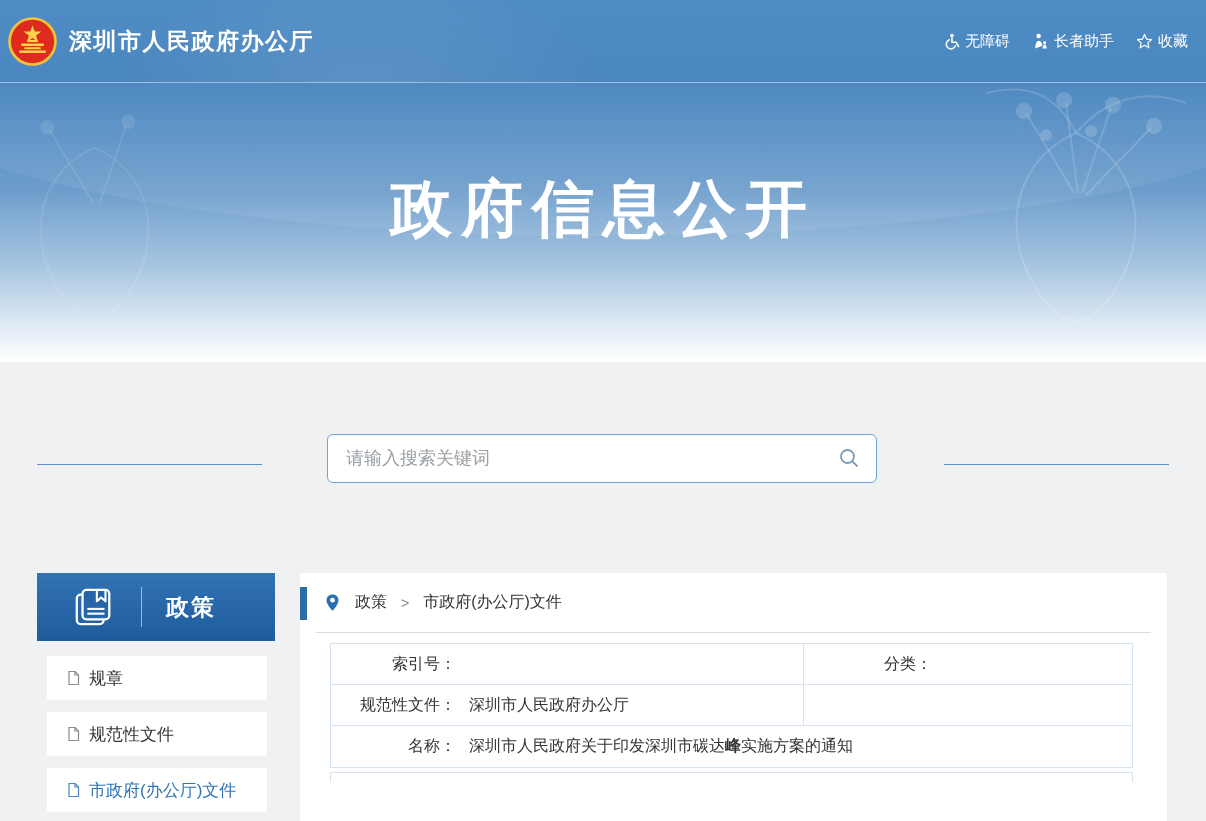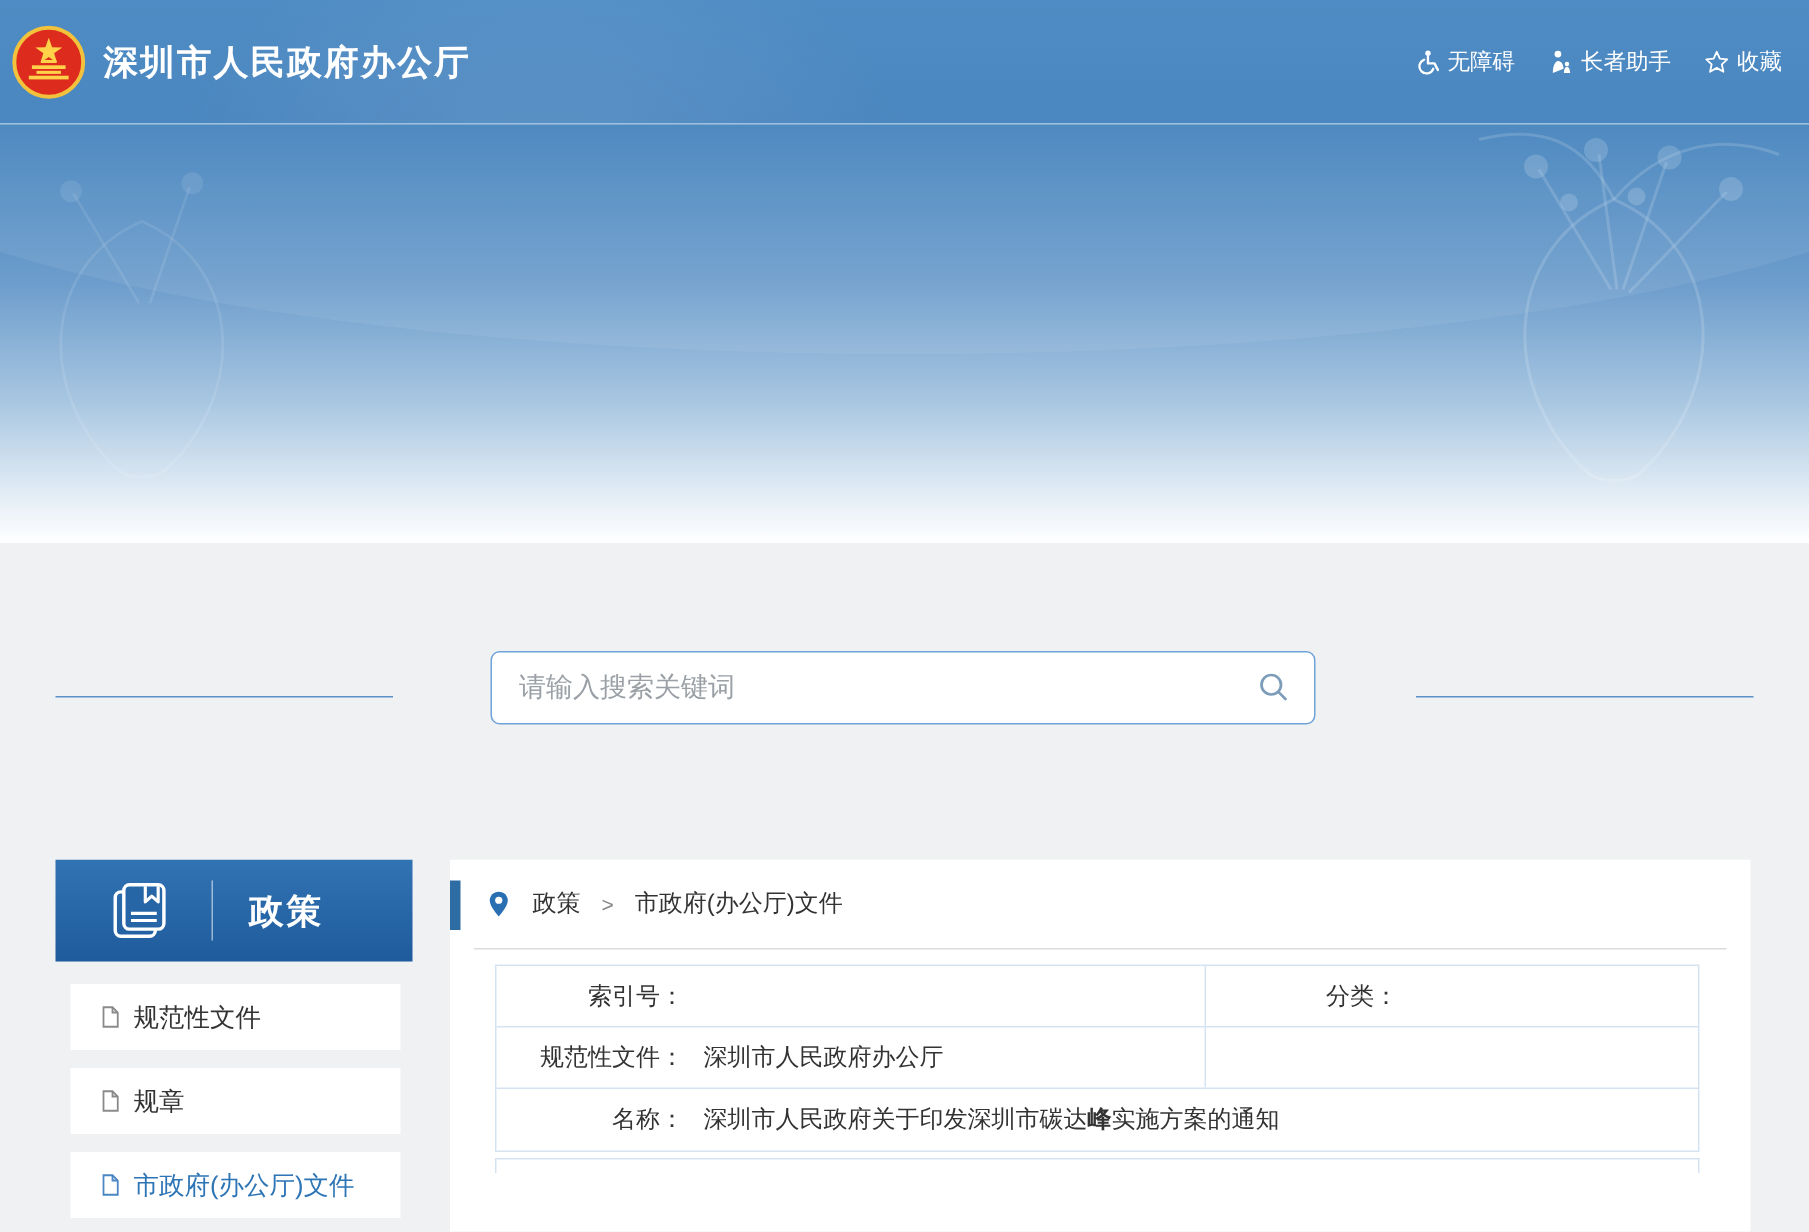--- a/index.html
+++ b/index.html
@@ -152,20 +152,21 @@
       <g stroke="rgba(255,255,255,0.25)" stroke-width="2" fill="none">
         <path d="M150 240 C90 180 100 90 170 60 C240 90 250 180 190 240 C180 250 160 250 150 240 Z"></path>
         <path d="M168 120 L120 40"></path>
           <path d="M176 120 L205 35"></path>
       </g>
       <g fill="rgba(255,255,255,0.25)">
         <circle cx="118" cy="38" r="8"></circle>
           <circle cx="207" cy="32" r="8"></circle>
       </g>
     </svg>
+    <h1>政府信息公开</h1>
   </section>
 
   <section class="search-section">
     <div class="search-row">
       <span class="deco-line left"></span>
       <div class="search-box">
         <input type="text" placeholder="请输入搜索关键词" style="">
         <button class="search-btn">
           <svg width="24" height="24" viewBox="0 0 24 24">
             <circle cx="10.5" cy="10.5" r="6.5" fill="none" stroke="#7c9cba" stroke-width="1.8"></circle>
@@ -190,28 +191,28 @@
         </svg>
         <span class="s-divider"></span>
         <span class="s-label">政策</span>
       </div>
       <div class="sidebar-items">
         <div class="sidebar-item">
           <svg class="doc-icon" width="15" height="16" viewBox="0 0 15 16">
             <path d="M3 1.5 h6 l3.5 3.5 v9.5 h-9.5 z" fill="none" stroke="#8a8a8a" stroke-width="1.2"></path>
             <path d="M9 1.5 v3.5 h3.5" fill="none" stroke="#8a8a8a" stroke-width="1.2"></path>
           </svg>
-          <span>规范性文件</span>
+          <span>规章</span>
         </div>
         <div class="sidebar-item">
           <svg class="doc-icon" width="15" height="16" viewBox="0 0 15 16">
             <path d="M3 1.5 h6 l3.5 3.5 v9.5 h-9.5 z" fill="none" stroke="#8a8a8a" stroke-width="1.2"></path>
             <path d="M9 1.5 v3.5 h3.5" fill="none" stroke="#8a8a8a" stroke-width="1.2"></path>
           </svg>
-          <span>规章</span>
+          <span>规范性文件</span>
         </div>
         <div class="sidebar-item active">
           <svg class="doc-icon" width="15" height="16" viewBox="0 0 15 16">
             <path d="M3 1.5 h6 l3.5 3.5 v9.5 h-9.5 z" fill="none" stroke="#4a86c4" stroke-width="1.2"></path>
             <path d="M9 1.5 v3.5 h3.5" fill="none" stroke="#4a86c4" stroke-width="1.2"></path>
           </svg>
           <span>市政府(办公厅)文件</span>
         </div>
       </div>
     </aside>

